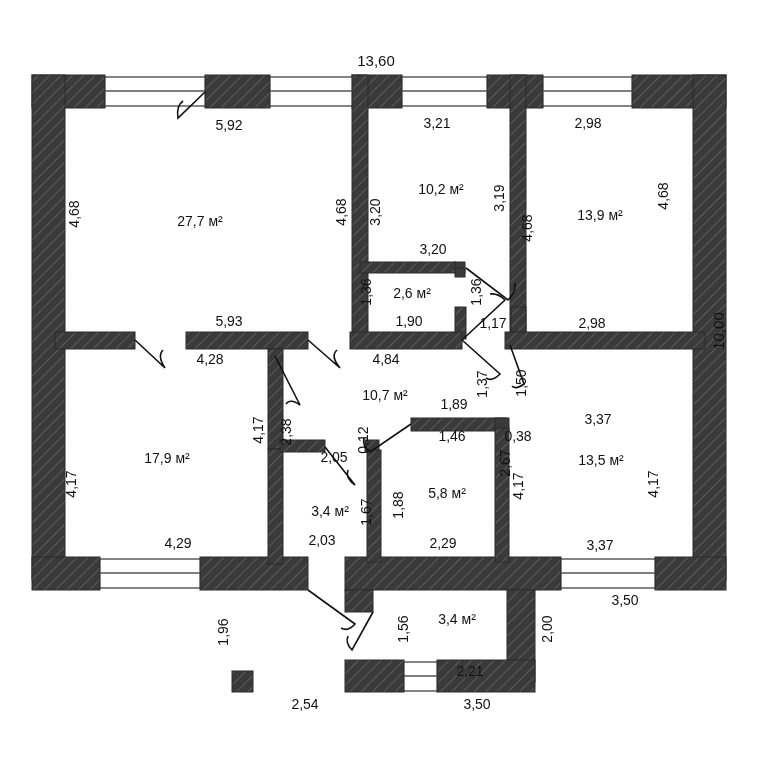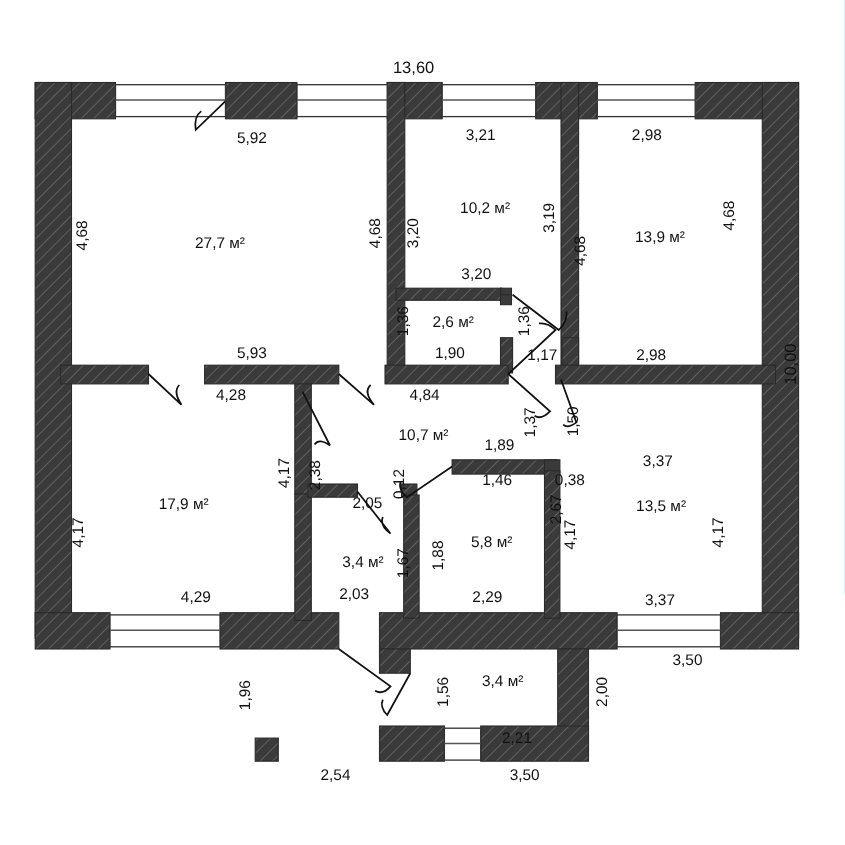--- a/index.html
+++ b/index.html
@@ -1,17 +1,17 @@
 <!DOCTYPE html>
 <html><head>
 <meta charset="utf-8">
 <style>
   html,body{margin:0;padding:0;background:#ffffff;}
   body{width:768px;height:768px;font-family:"Liberation Sans",sans-serif;overflow:hidden;}
-  #plan-root{position:relative;width:768px;height:540px;background:#7dd3fc;}
+  #plan-root{position:relative;width:768px;height:540px;background:#ef4444;}
   svg{display:block;}
   .dim{font-family:"Liberation Sans",sans-serif;font-size:14px;fill:#111;}
   .area{font-family:"Liberation Sans",sans-serif;font-size:14px;fill:#111;}
   .overall{font-family:"Liberation Sans",sans-serif;font-size:15px;fill:#111;}
 </style>
 </head>
 <body>
 
 <div id="plan-root">
 

